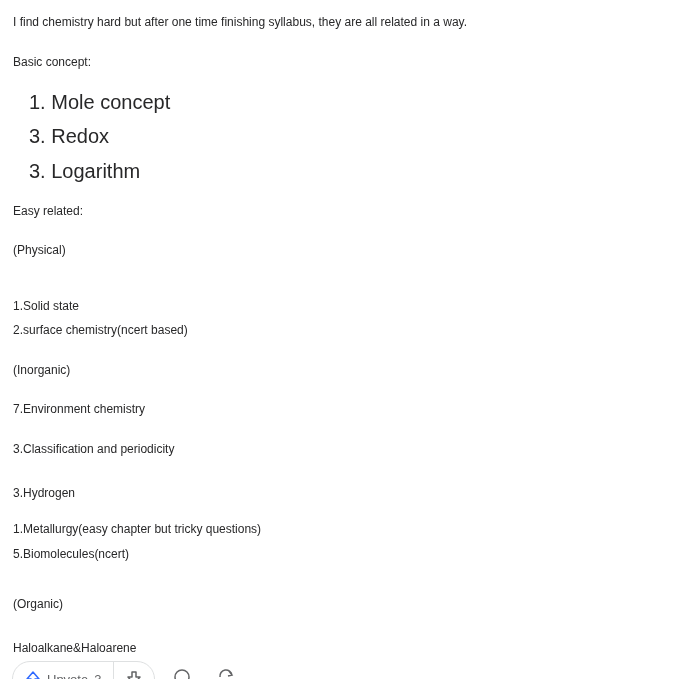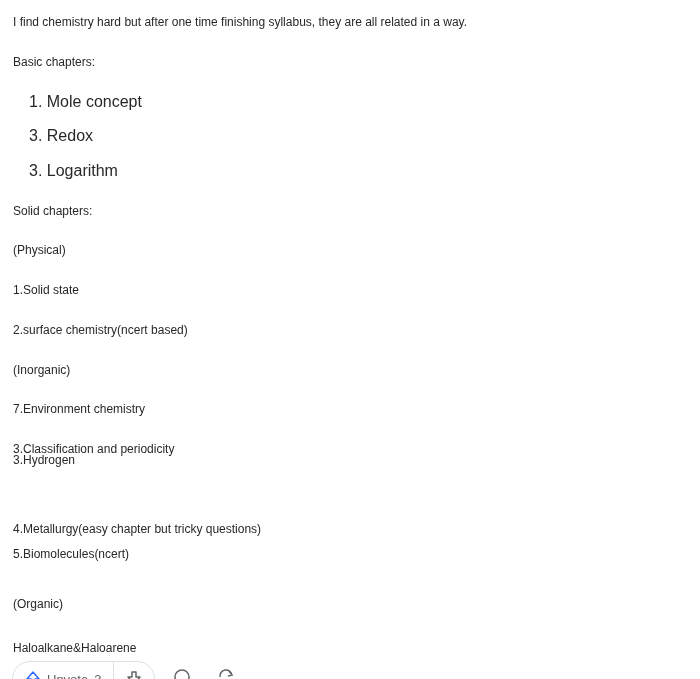--- a/index.html
+++ b/index.html
@@ -1,44 +1,44 @@
 <!DOCTYPE html>
 <html><head>
 <meta charset="utf-8">
 <style>
   html, body { margin:0; padding:0; background:#ffffff; }
   body { width:700px; height:679px; overflow:hidden; position:relative;
          font-family:"Liberation Sans", "DejaVu Sans", sans-serif; color:#282829; }
   .content { position:absolute; left:13px; top:0; width:680px; }
   .p { position:absolute; left:0; font-size:12px; line-height:20px; white-space:nowrap; }
-  .li { position:absolute; left:16px; font-size:16px; line-height:20px; white-space:nowrap; }
+  .li { position:absolute; left:16px; font-size:20px; line-height:20px; white-space:nowrap; }
   .actions { position:absolute; left:12px; top:662px; height:34px; display:flex; align-items:center; gap:10px; }
   .pill { display:flex; align-items:center; border:1px solid #dee0e1; border-radius:18px; height:34px; background:#fff; }
   .pill .seg { display:flex; align-items:center; padding:0 12px; height:34px; font-size:13px; color:#636466; gap:6px; }
   .pill .div { width:1px; height:34px; background:#dee0e1; }
   .iconbtn { width:34px; height:34px; display:flex; align-items:center; justify-content:center; }
 </style>
 </head>
 <body>
 
 <div class="content">
   <div class="p" style="top:12px">I find chemistry hard but after one time finishing syllabus, they are all related in a way.</div>
-  <div class="p" style="top:52px">Basic chapters:</div>
+  <div class="p" style="top:52px">Basic concept:</div>
   <div class="li" style="top:92px">1. Mole concept</div>
   <div class="li" style="top:126px">3. Redox</div>
   <div class="li" style="top:161px">3. Logarithm</div>
-  <div class="p" style="top:201px">Solid chapters:</div>
+  <div class="p" style="top:201px">Easy related:</div>
   <div class="p" style="top:240px">(Physical)</div>
-  <div class="p" style="top:280px">1.Solid state</div>
+  <div class="p" style="top:296px">1.Solid state</div>
   <div class="p" style="top:320px">2.surface chemistry(ncert based)</div>
   <div class="p" style="top:360px">(Inorganic)</div>
   <div class="p" style="top:399px">7.Environment chemistry</div>
   <div class="p" style="top:439px">3.Classification and periodicity</div>
-  <div class="p" style="top:450px">3.Hydrogen</div>
-  <div class="p" style="top:519px">4.Metallurgy(easy chapter but tricky questions)</div>
+  <div class="p" style="top:483px">3.Hydrogen</div>
+  <div class="p" style="top:519px">1.Metallurgy(easy chapter but tricky questions)</div>
   <div class="p" style="top:544px">5.Biomolecules(ncert)</div>
   <div class="p" style="top:594px">(Organic)</div>
   <div class="p" style="top:638px">Haloalkane&amp;Haloarene</div>
 </div>
 
 <div class="actions">
   <div class="pill">
     <div class="seg">
       <span>
         <svg width="16" height="16" viewBox="0 0 16 16">

